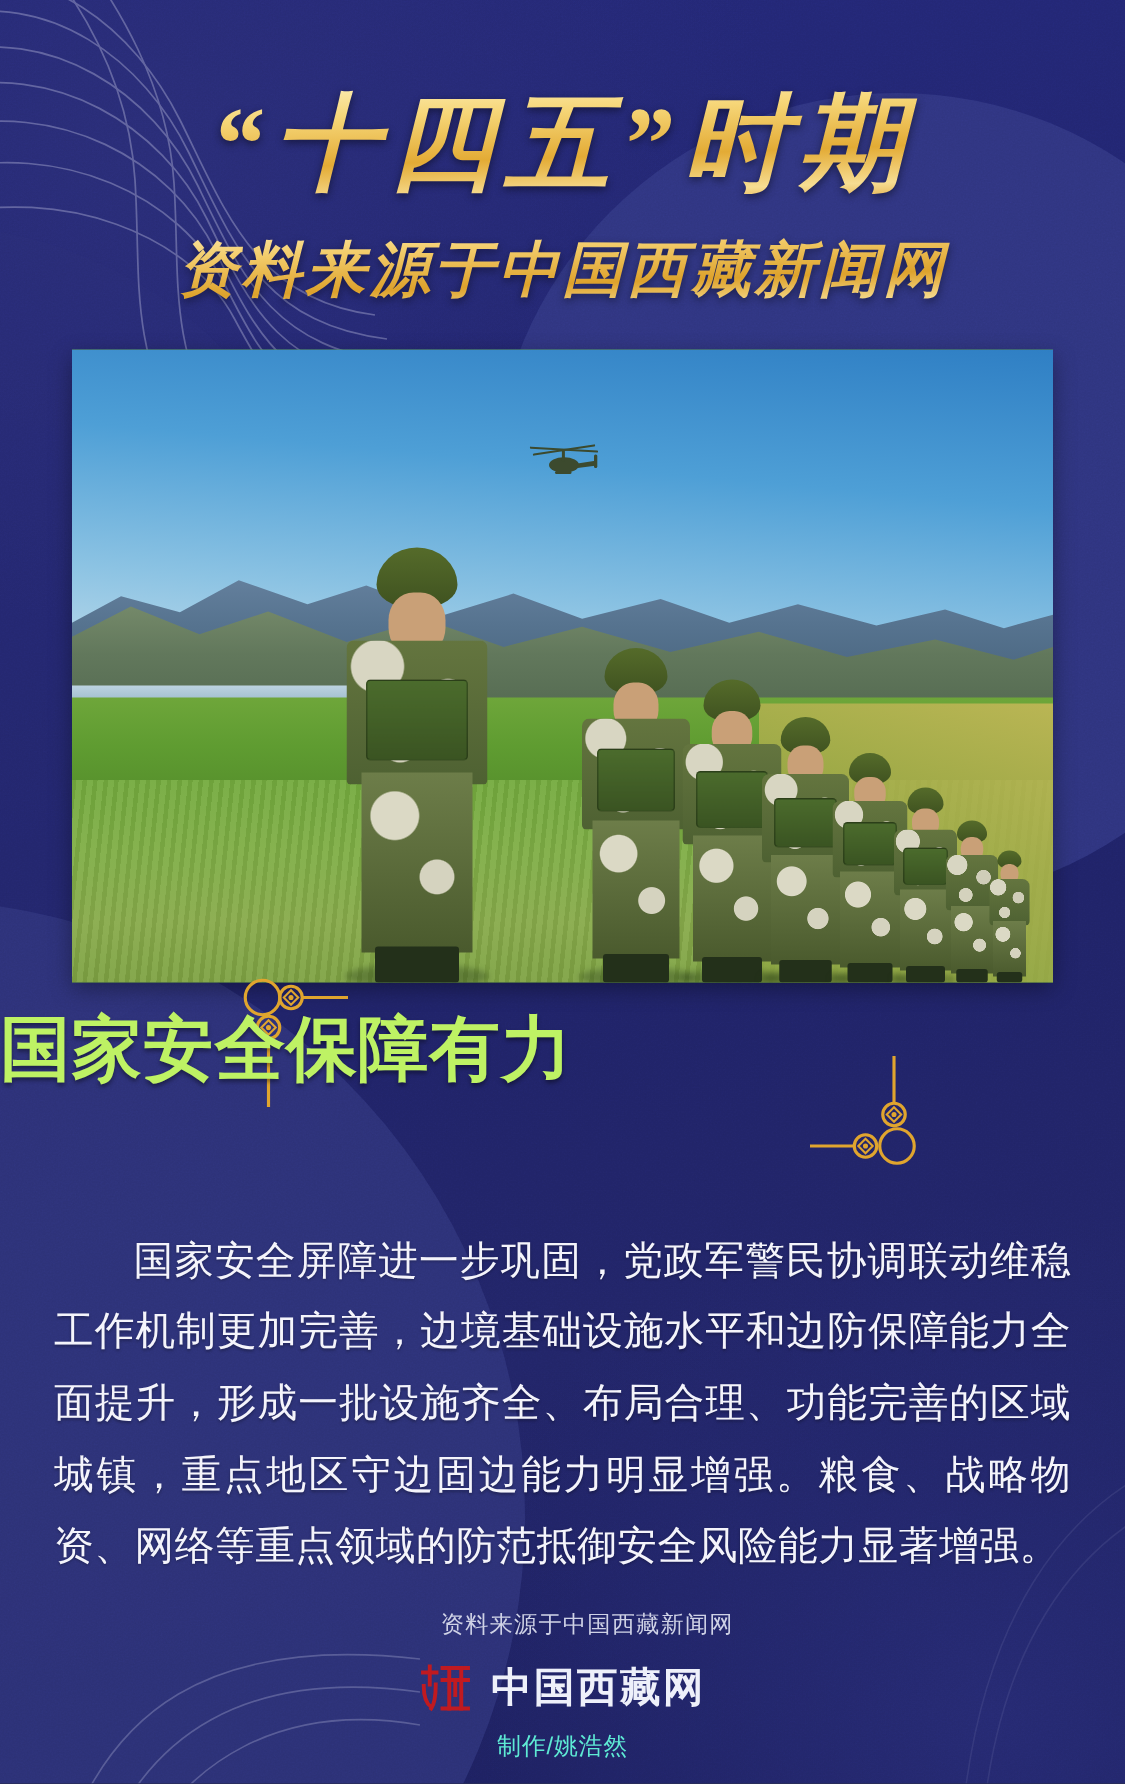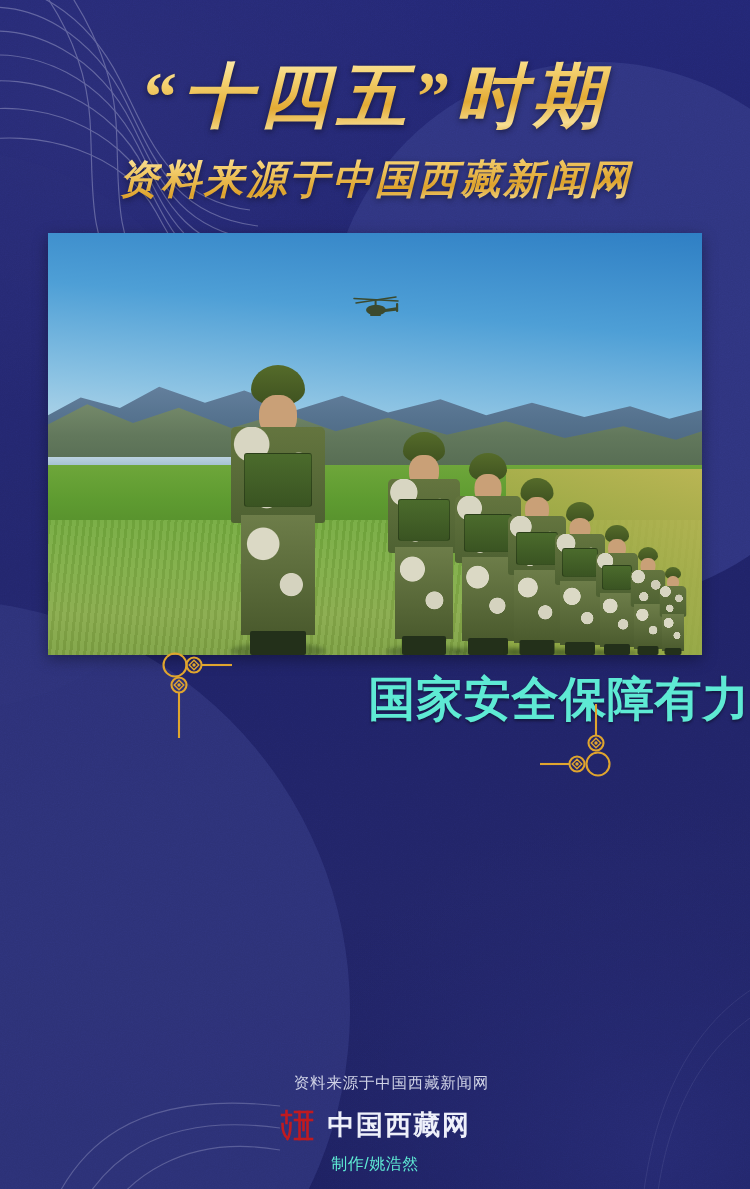--- a/index.html
+++ b/index.html
@@ -148,25 +148,25 @@
     background:#23301a;border-radius:2px;}
   .s-shadow{position:absolute;left:50%;transform:translateX(-50%);
     background:rgba(30,50,18,.34);border-radius:50%;filter:blur(2px);}
 
   
   .orn{position:absolute;}
   .orn-tl{left:158px;top:652px;width:76px;height:92px;}
   .orn-br{right:128px;top:702px;width:82px;height:78px;}
   .section-head{
     position:absolute;left:0;right:0;top:668px;
-    text-align:right;
+    text-align:left;
     font-family:"Liberation Sans","DejaVu Sans",sans-serif;
     font-size:47px;font-weight:700;
     letter-spacing:.015em;
-    color:#5eead4;
+    color:#bef264;
     text-shadow:0 2px 3px rgba(0,0,0,.4);
     white-space:nowrap;
   }
 
   
   .body-text{
     position:absolute;left:36px;right:36px;top:790px;
     font-family:"Liberation Serif","DejaVu Serif",serif;
     font-size:26.5px;
     line-height:1.80;
@@ -379,20 +379,21 @@
     <g fill="none" stroke="#e0a52e" stroke-width="1.4">
       <path d="M56 36.2 L60.8 41 L56 45.8 L51.2 41 Z"></path>
       <path d="M37 57.2 L41.8 62 L37 66.8 L32.2 62 Z"></path>
     </g>
     <g fill="#e0a52e">
         <circle cx="56" cy="41" r="1.7"></circle>
         <circle cx="37" cy="62" r="1.7"></circle>
       </g>
   </svg>
 
+  <p class="body-text">国家安全屏障进一步巩固，党政军警民协调联动维稳工作机制更加完善，边境基础设施水平和边防保障能力全面提升，形成一批设施齐全、布局合理、功能完善的区域城镇，重点地区守边固边能力明显增强。粮食、战略物资、网络等重点领域的防范抵御安全风险能力显著增强。</p>
 
   <div class="footer">
     <div class="fo-source">资料来源于中国西藏新闻网</div>
     <div class="fo-brand">
       <svg class="fo-logo" viewBox="0 0 36 34">
         <g fill="none" stroke="#c01a20" stroke-width="2.6" stroke-linecap="square">
           <path d="M3 7 h9"></path>
           <path d="M7.5 3 v12"></path>
           <path d="M3.5 16 c 0 8, 2 12, 5 14"></path>
           <path d="M11.5 15 c 0 9, -1 13, -3 16"></path>

